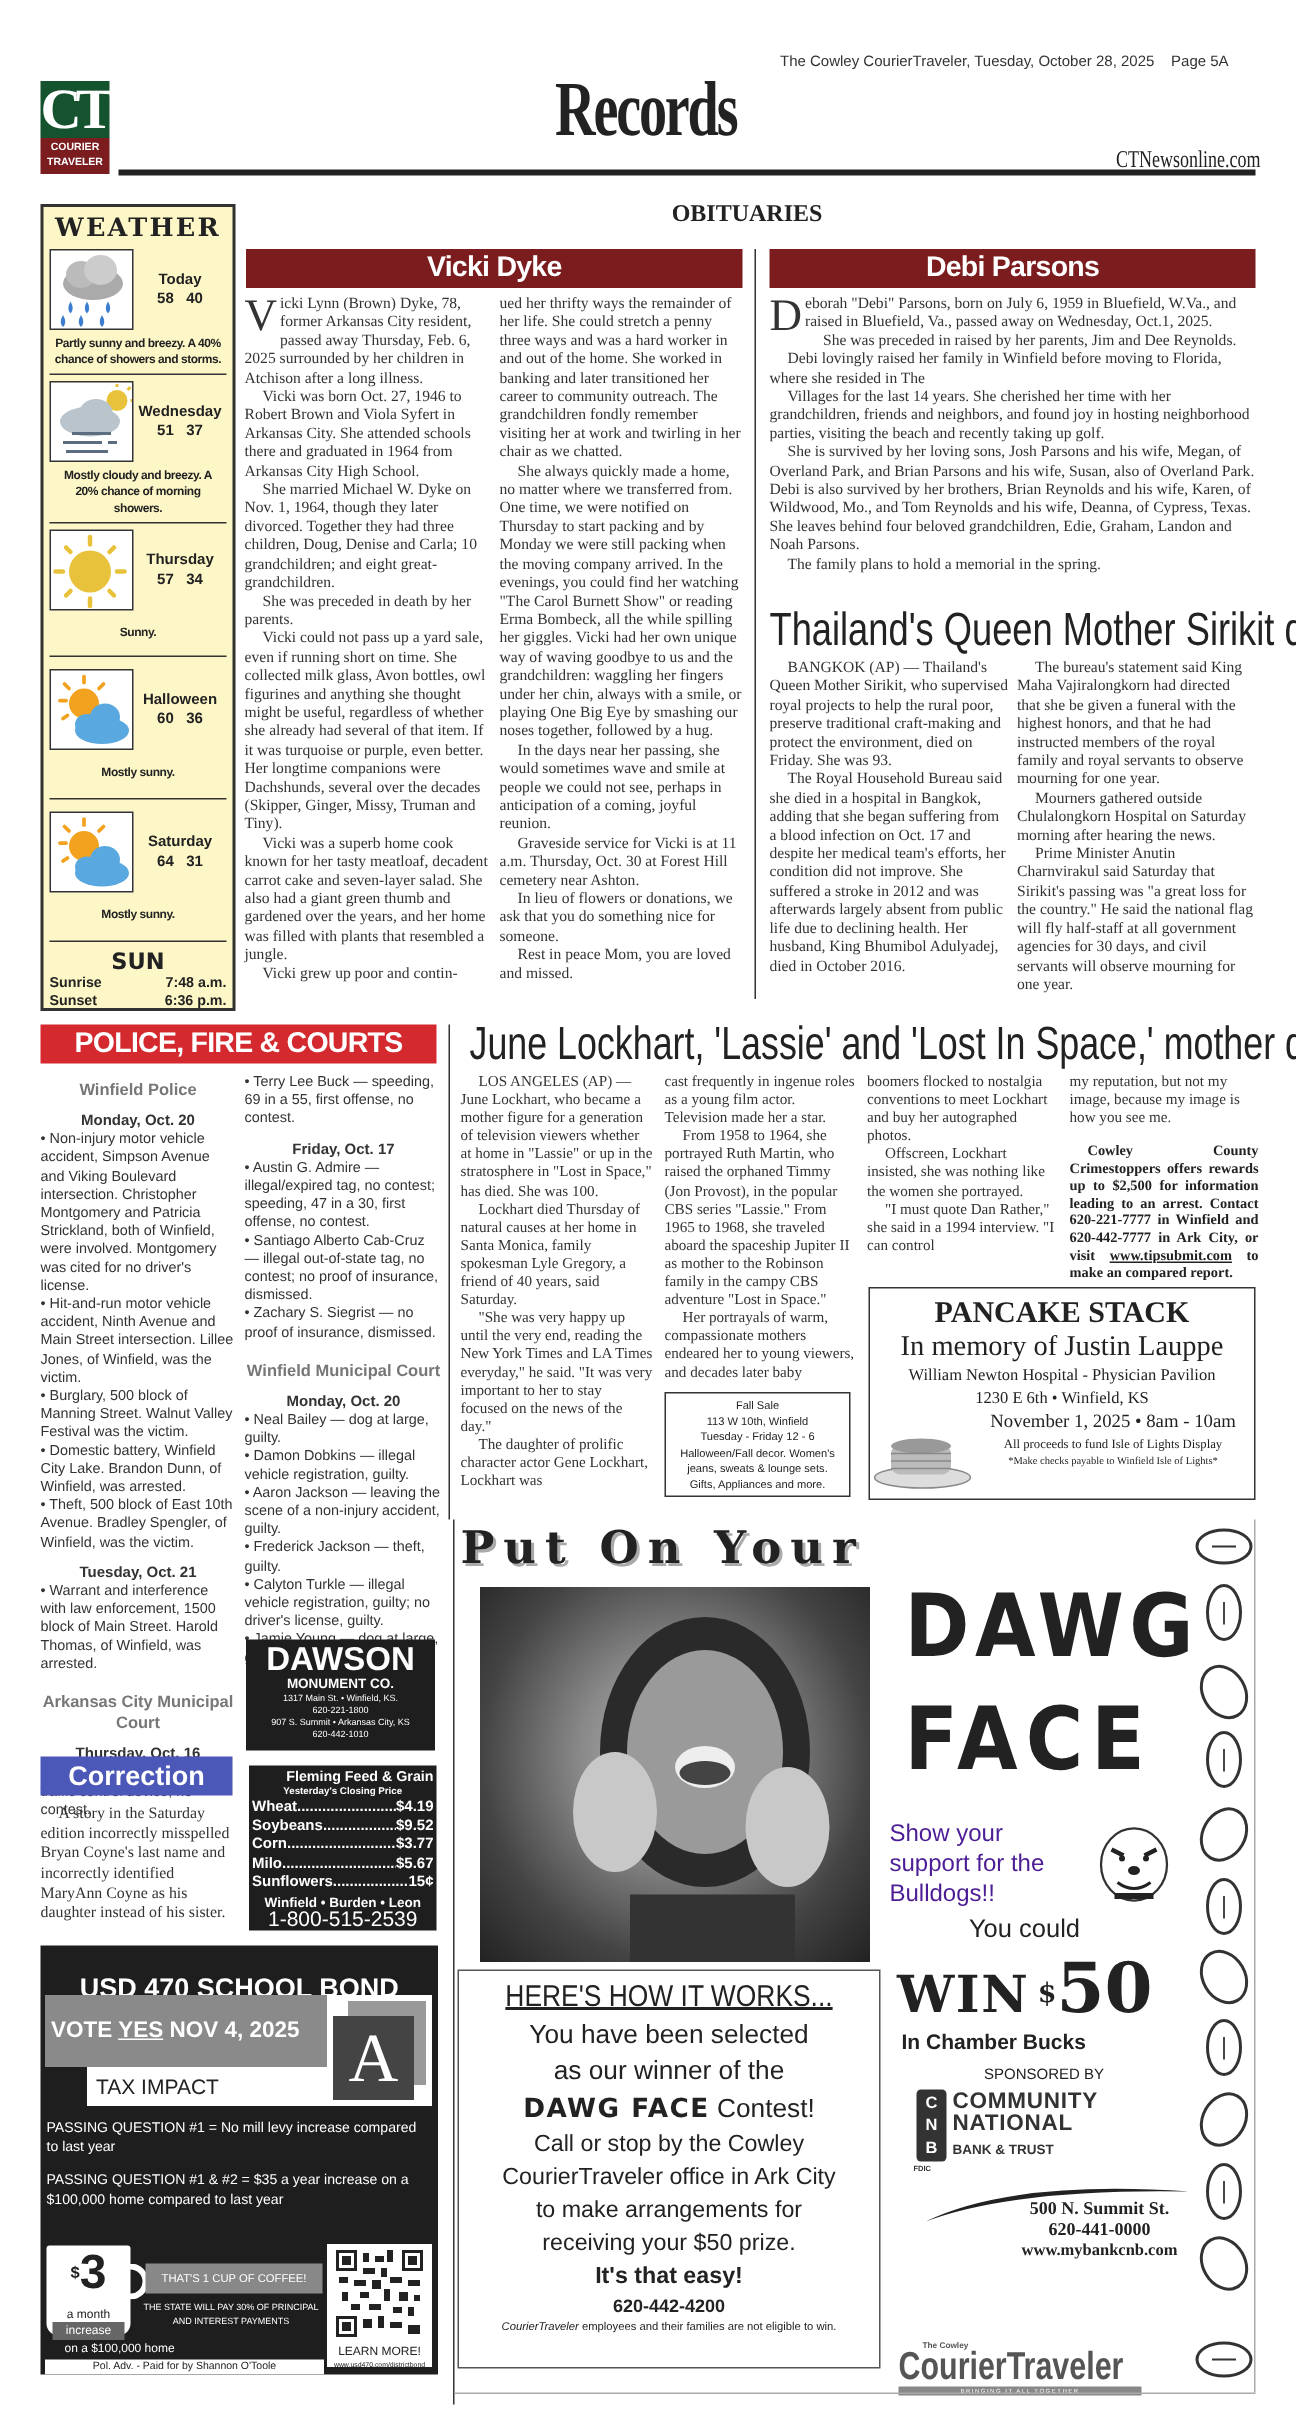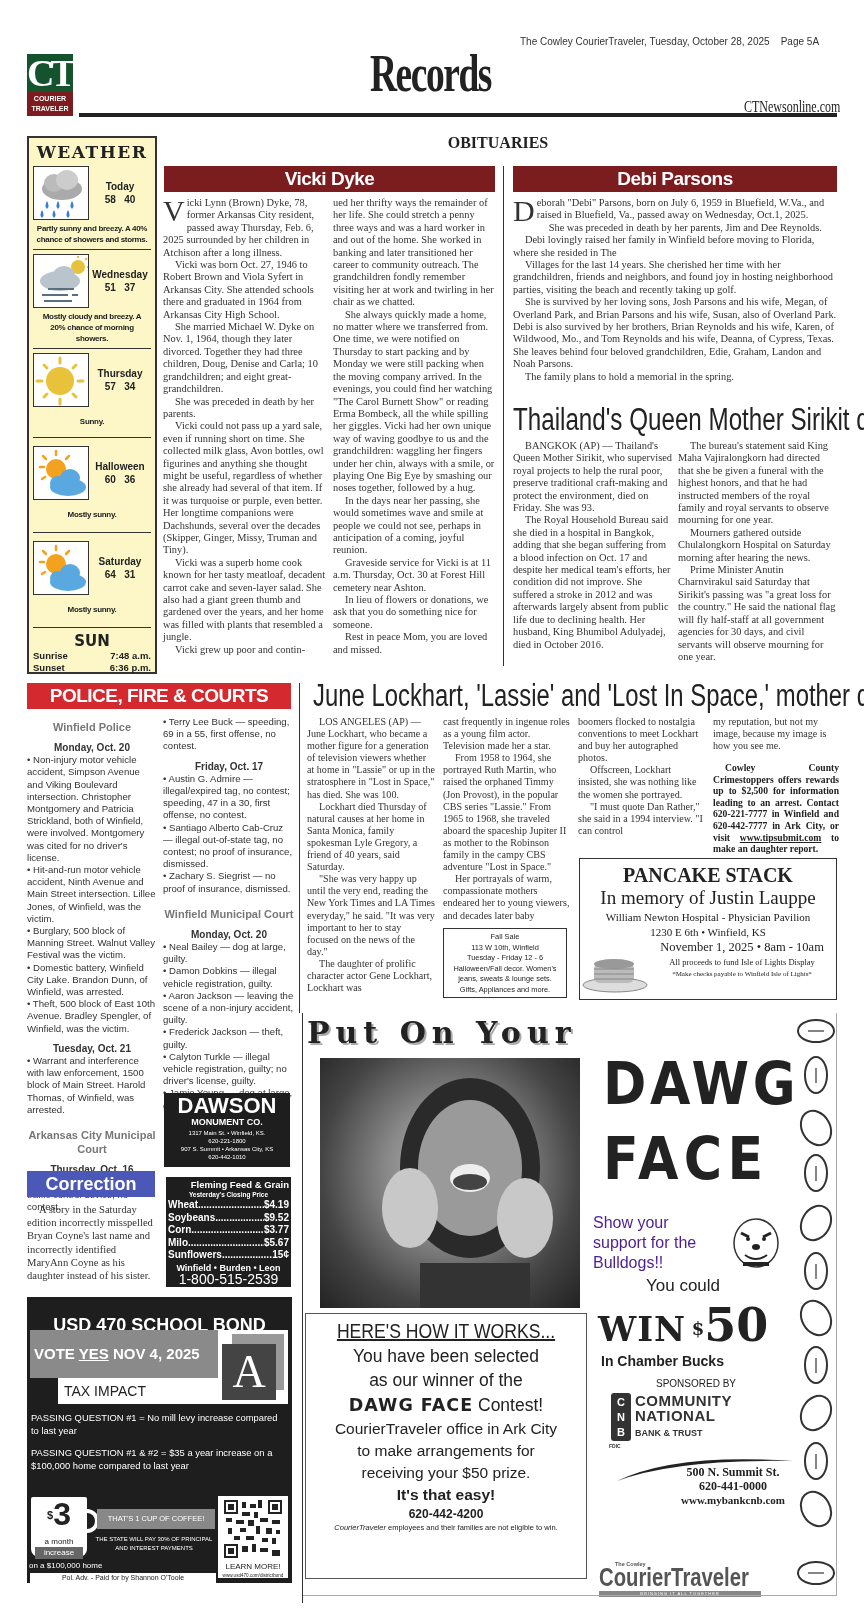--- a/index.html
+++ b/index.html
@@ -189,21 +189,21 @@
   <p>In the days near her passing, she would sometimes wave and smile at people we could not see, perhaps in anticipation of a coming, joyful reunion.</p>
   <p>Graveside service for Vicki is at 11 a.m. Thursday, Oct. 30 at Forest Hill cemetery near Ashton.</p>
   <p>In lieu of flowers or donations, we ask that you do something nice for someone.</p>
   <p>Rest in peace Mom, you are loved and missed.</p>
 </div>
 <div class="vrule" style="left:503px;top:166px;height:500px"></div>
 
 <div class="abs hdr-red" style="left:513px;top:166px;width:324px">Debi Parsons</div>
 <div class="abs body-txt" style="left:513px;top:197px;width:324px">
   <p class="noind"><span class="dropcap">D</span><span>eborah "Debi" Parsons, born on July 6, 1959 in Bluefield, W.Va., and raised in Bluefield, Va., passed away on Wednesday, Oct.1, 2025.</span></p>
-  <p>She was preceded in death by her parents, Jim and Dee Reynolds.</p>
+  <p>She was preceded in raised by her parents, Jim and Dee Reynolds.</p>
   <p>Debi lovingly raised her family in Winfield before moving to Florida, where she resided in The</p>
   <p>Villages for the last 14 years. She cherished her time with her grandchildren, friends and neighbors, and found joy in hosting neighborhood parties, visiting the beach and recently taking up golf.</p>
   <p>She is survived by her loving sons, Josh Parsons and his wife, Megan, of Overland Park, and Brian Parsons and his wife, Susan, also of Overland Park. Debi is also survived by her brothers, Brian Reynolds and his wife, Karen, of Wildwood, Mo., and Tom Reynolds and his wife, Deanna, of Cypress, Texas. She leaves behind four beloved grandchildren, Edie, Graham, Landon and Noah Parsons.</p>
   <p>The family plans to hold a memorial in the spring.</p>
 </div>
 
 <div class="abs sans" style="left:513px;top:403px;font-size:31px;transform:scaleX(0.78);transform-origin:left top;white-space:nowrap;color:#222;line-height:34px">Thailand's Queen Mother Sirikit dies</div>
 <div class="abs body-txt" style="left:513px;top:440px;width:160px">
   <p>BANGKOK (AP) — Thailand's Queen Mother Sirikit, who supervised royal projects to help the rural poor, preserve traditional craft-making and protect the environment, died on Friday. She was 93.</p>
   <p>The Royal Household Bureau said she died in a hospital in Bangkok, adding that she began suffering from a blood infection on Oct. 17 and despite her medical team's efforts, her condition did not improve. She suffered a stroke in 2012 and was afterwards largely absent from public life due to declining health. Her husband, King Bhumibol Adulyadej, died in October 2016.</p>
@@ -312,21 +312,21 @@
 </div>
 <div class="abs body-txt" style="left:578px;top:716px;width:128px;font-size:10.1px;line-height:12.1px">
   <p class="noind">boomers flocked to nostalgia conventions to meet Lockhart and buy her autographed photos.</p>
   <p>Offscreen, Lockhart insisted, she was nothing like the women she portrayed.</p>
   <p>"I must quote Dan Rather," she said in a 1994 interview. "I can control</p>
 </div>
 <div class="abs body-txt" style="left:713px;top:716px;width:126px;font-size:10.1px;line-height:12.1px">
   <p class="noind">my reputation, but not my image, because my image is how you see me.</p>
 </div>
 <div class="abs serif" style="left:713px;top:762px;width:126px;font-weight:bold;font-size:9.6px;line-height:11.6px;text-align:justify;text-indent:12px">
-  <span>Cowley County Crimestoppers offers rewards up to $2,500 for information leading to an arrest. Contact 620-221-7777 in Winfield and 620-442-7777 in Ark City, or visit </span><span style="text-decoration:underline">www.tipsubmit.com</span><span> to make an daughter report.</span>
+  <span>Cowley County Crimestoppers offers rewards up to $2,500 for information leading to an arrest. Contact 620-221-7777 in Winfield and 620-442-7777 in Ark City, or visit </span><span style="text-decoration:underline">www.tipsubmit.com</span><span> to make an compared report.</span>
 </div>
 
 <div class="abs sans" style="left:443px;top:928px;width:124px;height:70px;border:1.5px solid #333;font-size:7.4px;line-height:10.6px;text-align:center;padding-top:3px;color:#222">
   <div>Fall Sale</div>
   <div>113 W 10th, Winfield</div>
   <div>Tuesday - Friday  12 - 6</div>
   <div>Halloween/Fall decor. Women's</div>
   <div>jeans, sweats &amp; lounge sets.</div>
   <div>Gifts, Appliances and more.</div>
 </div>
@@ -366,21 +366,21 @@
   <div style="position:absolute;left:4px;top:114px;width:256px;font-size:9.4px;line-height:13px">PASSING QUESTION #1 = No mill levy increase compared to last year</div>
   <div style="position:absolute;left:4px;top:149px;width:256px;font-size:9.4px;line-height:13px">PASSING QUESTION #1 &amp; #2 = $35 a year increase on a $100,000 home compared to last year</div>
   <div style="position:absolute;left:4px;top:200px;width:56px;height:60px;background:#fff;border-radius:2px 2px 8px 8px;color:#222;text-align:center">
     <div style="font-weight:bold;line-height:34px"><sup style="font-size:11px">$</sup><span style="font-size:32px">3</span></div>
     <div style="font-size:8px;line-height:10px">a month</div>
     <div style="font-size:8px;line-height:12px;background:#666;color:#fff;margin:0 4px">increase</div>
   </div>
   <div style="position:absolute;left:56px;top:212px;width:16px;height:24px;border:4px solid #fff;border-left:none;border-radius:0 12px 12px 0"></div>
   <div style="position:absolute;left:70px;top:212px;width:118px;height:20px;background:#888;font-size:7.5px;line-height:20px;text-align:center">THAT'S 1 CUP OF COFFEE!</div>
   <div style="position:absolute;left:64px;top:238px;width:126px;font-size:6px;line-height:9px;text-align:center">THE STATE WILL PAY 30% OF PRINCIPAL AND INTEREST PAYMENTS</div>
-  <div style="position:absolute;left:2px;top:264px;font-size:8px;line-height:10px">on a $100,000 home</div>
+  <div style="position:absolute;left:16px;top:264px;font-size:8px;line-height:10px">on a $100,000 home</div>
   <div style="position:absolute;left:191px;top:199px;width:70px;height:82px;background:#fff;color:#222;text-align:center">
     <svg width="58" height="58" viewBox="0 0 29 29" style="margin-top:4px">
         <rect width="29" height="29" fill="#fff"></rect>
         <g fill="#222">
           <rect x="0" y="0" width="7" height="7"></rect>
           <rect x="22" y="0" width="7" height="7"></rect>
           <rect x="0" y="22" width="7" height="7"></rect>
         </g>
         <g fill="#fff">
           <rect x="1" y="1" width="5" height="5"></rect>
@@ -511,19 +511,20 @@
   </div>
   <div style="position:absolute;left:533px;top:0;width:1px;height:582px;background:#aaa"></div>
   <div style="position:absolute;left:0;top:582px;width:534px;height:1px;background:#aaa"></div>
 </div>
 
 <div class="abs sans" style="left:305px;top:1313px;width:282px;height:266px;border:1.5px solid #555;text-align:center;color:#222">
   <div style="font-size:20px;line-height:26px;text-decoration:underline;margin-top:4px;transform:scaleX(0.88)">HERE'S HOW IT WORKS...</div>
   <div style="font-size:17.5px;line-height:24px">You have been selected</div>
   <div style="font-size:17.5px;line-height:24px">as our winner of the</div>
   <div style="font-size:17.5px;line-height:26px"><span style="font-family:'DejaVu Sans',sans-serif;font-weight:bold;letter-spacing:1px">DAWG FACE</span><span> Contest!</span></div>
+  <div style="font-size:15.5px;line-height:22px">Call or stop by the Cowley</div>
   <div style="font-size:15.5px;line-height:22px">CourierTraveler office in Ark City</div>
   <div style="font-size:15.5px;line-height:22px">to make arrangements for</div>
   <div style="font-size:15.5px;line-height:22px">receiving your $50 prize.</div>
   <div style="font-size:15.5px;font-weight:bold;line-height:22px">It's that easy!</div>
   <div style="font-size:12px;font-weight:bold;line-height:16px">620-442-4200</div>
   <div style="font-size:7.5px;line-height:12px;white-space:nowrap"><i>CourierTraveler</i><span> employees and their families are not eligible to win.</span></div>
 </div>
 
 </body></html>

